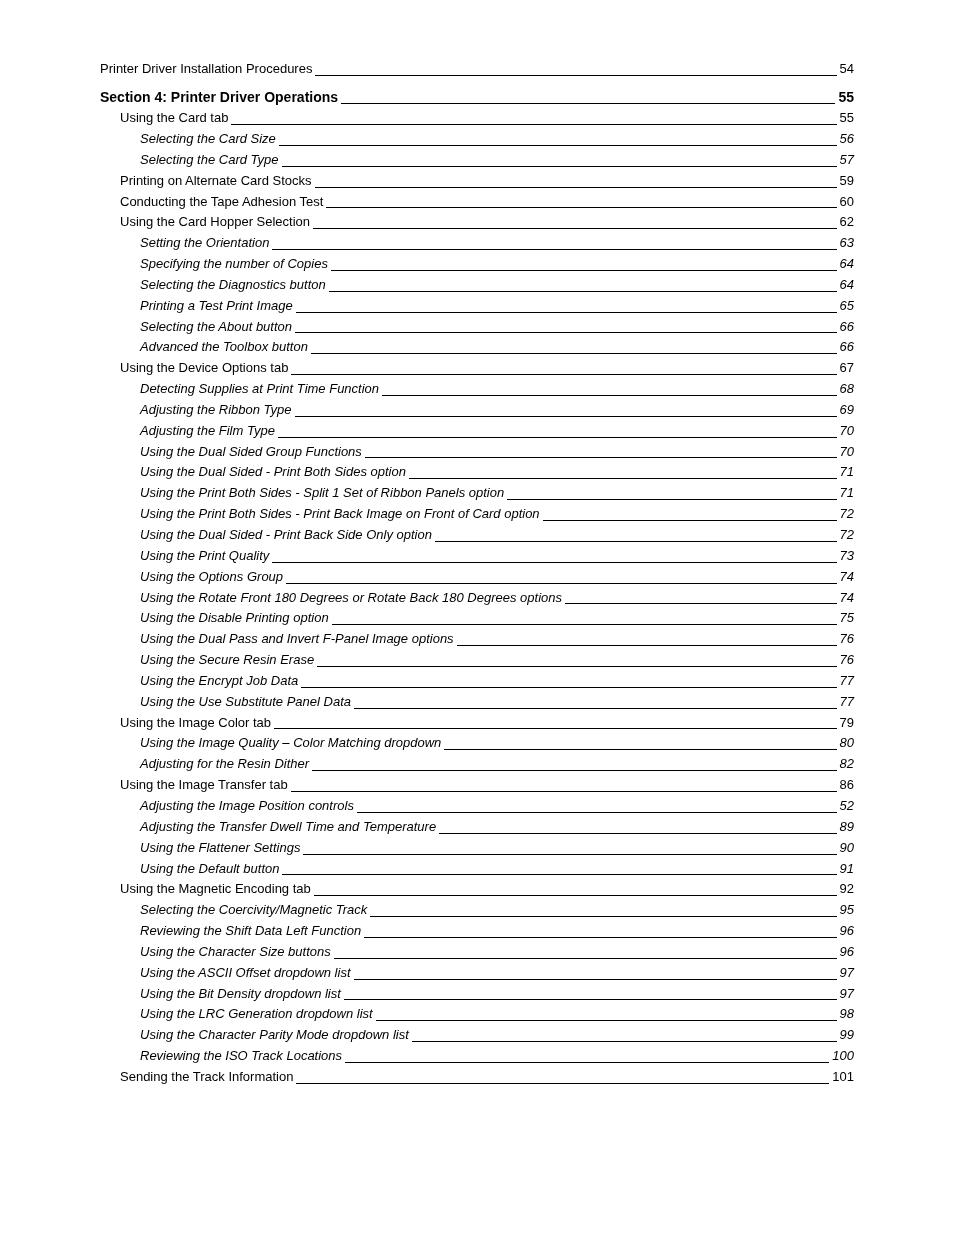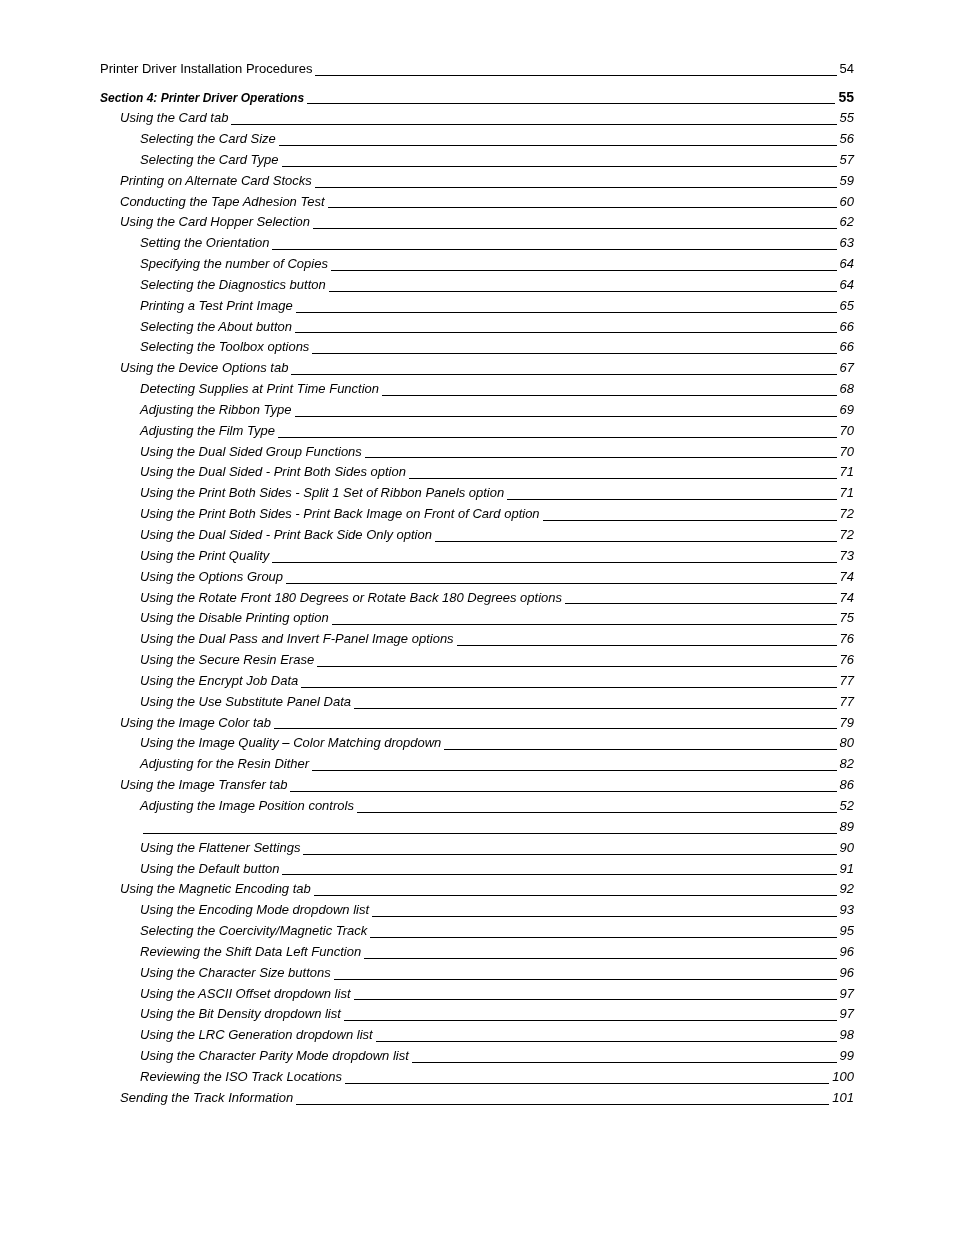--- a/index.html
+++ b/index.html
@@ -32,34 +32,34 @@
       min-width: 10px;
     }
 
     .toc-entry .page-num {
       white-space: nowrap;
       flex-shrink: 0;
     }
 
     
     .indent-0 { padding-left: 0; }
-    .indent-1 { padding-left: 20px; font-style: italic; }
+    .indent-1 { padding-left: 20px; }
     .indent-2 { padding-left: 40px; font-style: italic; }
   </style>
 </head>
 <body>
 
 <div id="toc-container">
 <div class="toc-entry indent-0" style="margin-top: 0px;">
       <span class="label">Printer Driver Installation Procedures</span>
       <span class="dots"></span>
       <span class="page-num">54</span>
     </div>
     <div class="toc-entry indent-0" style="margin-top: 8px;">
-      <span class="label" style="font-weight: bold; font-size: 12px; font-style: italic;">Section 4:  Printer Driver Operations</span>
+      <span class="label" style="font-weight: bold; font-size: 14px;">Section 4:  Printer Driver Operations</span>
       <span class="dots"></span>
       <span class="page-num" style="font-weight: bold; font-size: 14px;">55</span>
     </div>
     <div class="toc-entry indent-1">
       <span class="label">Using the Card tab</span>
       <span class="dots"></span>
       <span class="page-num">55</span>
     </div>
     <div class="toc-entry indent-2">
       <span class="label">Selecting the Card Size</span>
@@ -105,21 +105,21 @@
       <span class="label">Printing a Test Print Image</span>
       <span class="dots"></span>
       <span class="page-num">65</span>
     </div>
     <div class="toc-entry indent-2">
       <span class="label">Selecting the About button</span>
       <span class="dots"></span>
       <span class="page-num">66</span>
     </div>
     <div class="toc-entry indent-2">
-      <span class="label">Selecting the Toolbox options</span>
+      <span class="label">Advanced the Toolbox button</span>
       <span class="dots"></span>
       <span class="page-num">66</span>
     </div>
     <div class="toc-entry indent-1">
       <span class="label">Using the Device Options tab</span>
       <span class="dots"></span>
       <span class="page-num">67</span>
     </div>
     <div class="toc-entry indent-2">
       <span class="label">Detecting Supplies at Print Time Function</span>
@@ -220,44 +220,40 @@
       <span class="label">Using the Image Transfer tab</span>
       <span class="dots"></span>
       <span class="page-num">86</span>
     </div>
     <div class="toc-entry indent-2">
       <span class="label">Adjusting the Image Position controls</span>
       <span class="dots"></span>
       <span class="page-num">52</span>
     </div>
     <div class="toc-entry indent-2">
+      <span class="label">Adjusting the Transfer Dwell Time and Temperature</span>
       <span class="dots"></span>
       <span class="page-num">89</span>
     </div>
     <div class="toc-entry indent-2">
       <span class="label">Using the Flattener Settings</span>
       <span class="dots"></span>
       <span class="page-num">90</span>
     </div>
     <div class="toc-entry indent-2">
       <span class="label">Using the Default button</span>
       <span class="dots"></span>
       <span class="page-num">91</span>
     </div>
     <div class="toc-entry indent-1">
       <span class="label">Using the Magnetic Encoding tab</span>
       <span class="dots"></span>
       <span class="page-num">92</span>
     </div>
     <div class="toc-entry indent-2">
-      <span class="label">Using the Encoding Mode dropdown list</span>
-      <span class="dots"></span>
-      <span class="page-num">93</span>
-    </div>
-    <div class="toc-entry indent-2">
       <span class="label">Selecting the Coercivity/Magnetic Track</span>
       <span class="dots"></span>
       <span class="page-num">95</span>
     </div>
     <div class="toc-entry indent-2">
       <span class="label">Reviewing the Shift Data Left Function</span>
       <span class="dots"></span>
       <span class="page-num">96</span>
     </div>
     <div class="toc-entry indent-2">

